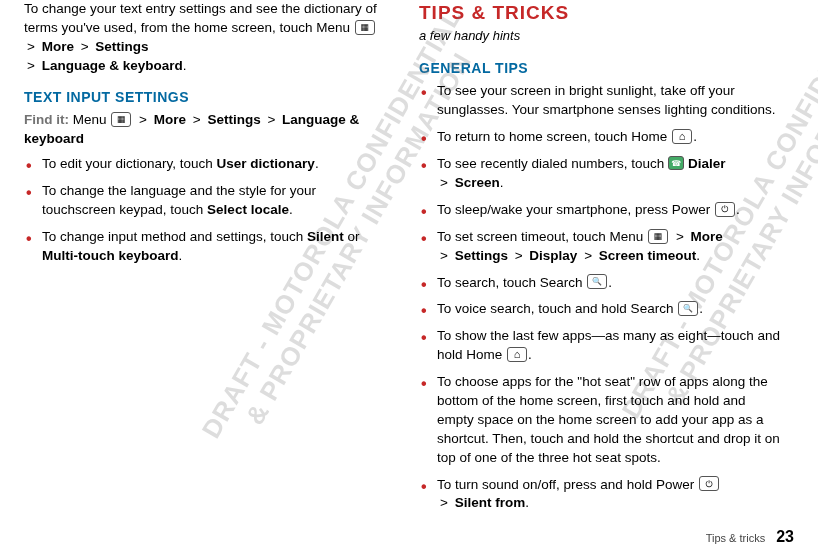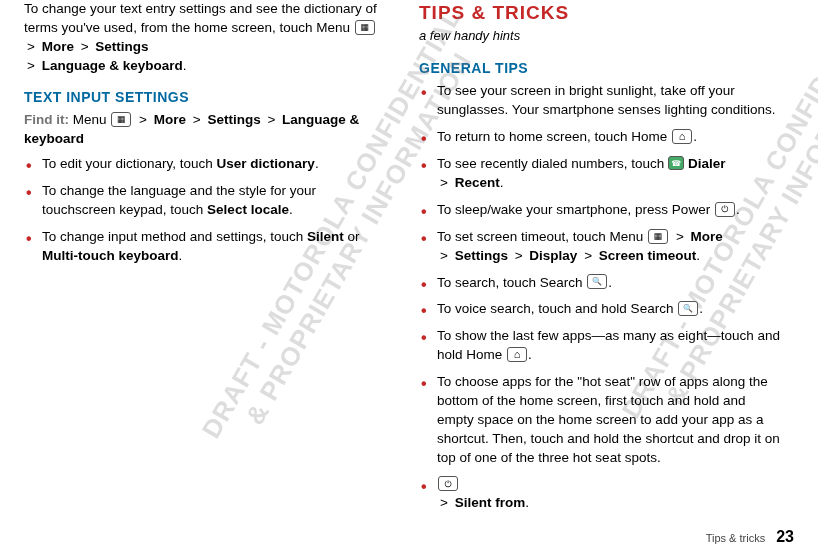--- a/index.html
+++ b/index.html
@@ -177,21 +177,21 @@
       </li>
       <li>
         <span>To return to home screen, touch Home</span>
         <span class="icon-box icon-home"></span><span>.</span>
       </li>
       <li>
         <span>To see recently dialed numbers, touch</span>
         <span class="icon-dialer"></span>
         <span class="bold">Dialer</span>
         <br><span class="gt">&gt;</span>
-        <span class="bold">Recent</span><span>.</span>
+        <span class="bold">Screen</span><span>.</span>
       </li>
       <li>
         <span>To sleep/wake your smartphone, press Power</span>
         <span class="icon-box icon-power"></span><span>.</span>
       </li>
       <li>
         <span>To set screen timeout, touch Menu</span>
         <span class="icon-box icon-menu"></span>
         <span class="gt">&gt;</span>
         <span class="bold">More</span>
@@ -211,20 +211,21 @@
         <span class="icon-box icon-search"></span><span>.</span>
       </li>
       <li>
         <span>To show the last few apps—as many as eight—touch and hold Home</span>
         <span class="icon-box icon-home"></span><span>.</span>
       </li>
       <li>
         <span>To choose apps for the "hot seat" row of apps along the bottom of the home screen, first touch and hold and empty space on the home screen to add your app as a shortcut. Then, touch and hold the shortcut and drop it on top of one of the three hot seat spots.</span>
       </li>
       <li>
+        <span>To turn sound on/off, press and hold Power</span>
         <span class="icon-box icon-power"></span>
         <br><span class="gt">&gt;</span>
         <span class="bold">Silent from</span><span>.</span>
       </li>
     </ul>
   </div>
 </div>
 
 <div class="footer">
   <span>Tips &amp; tricks</span>

